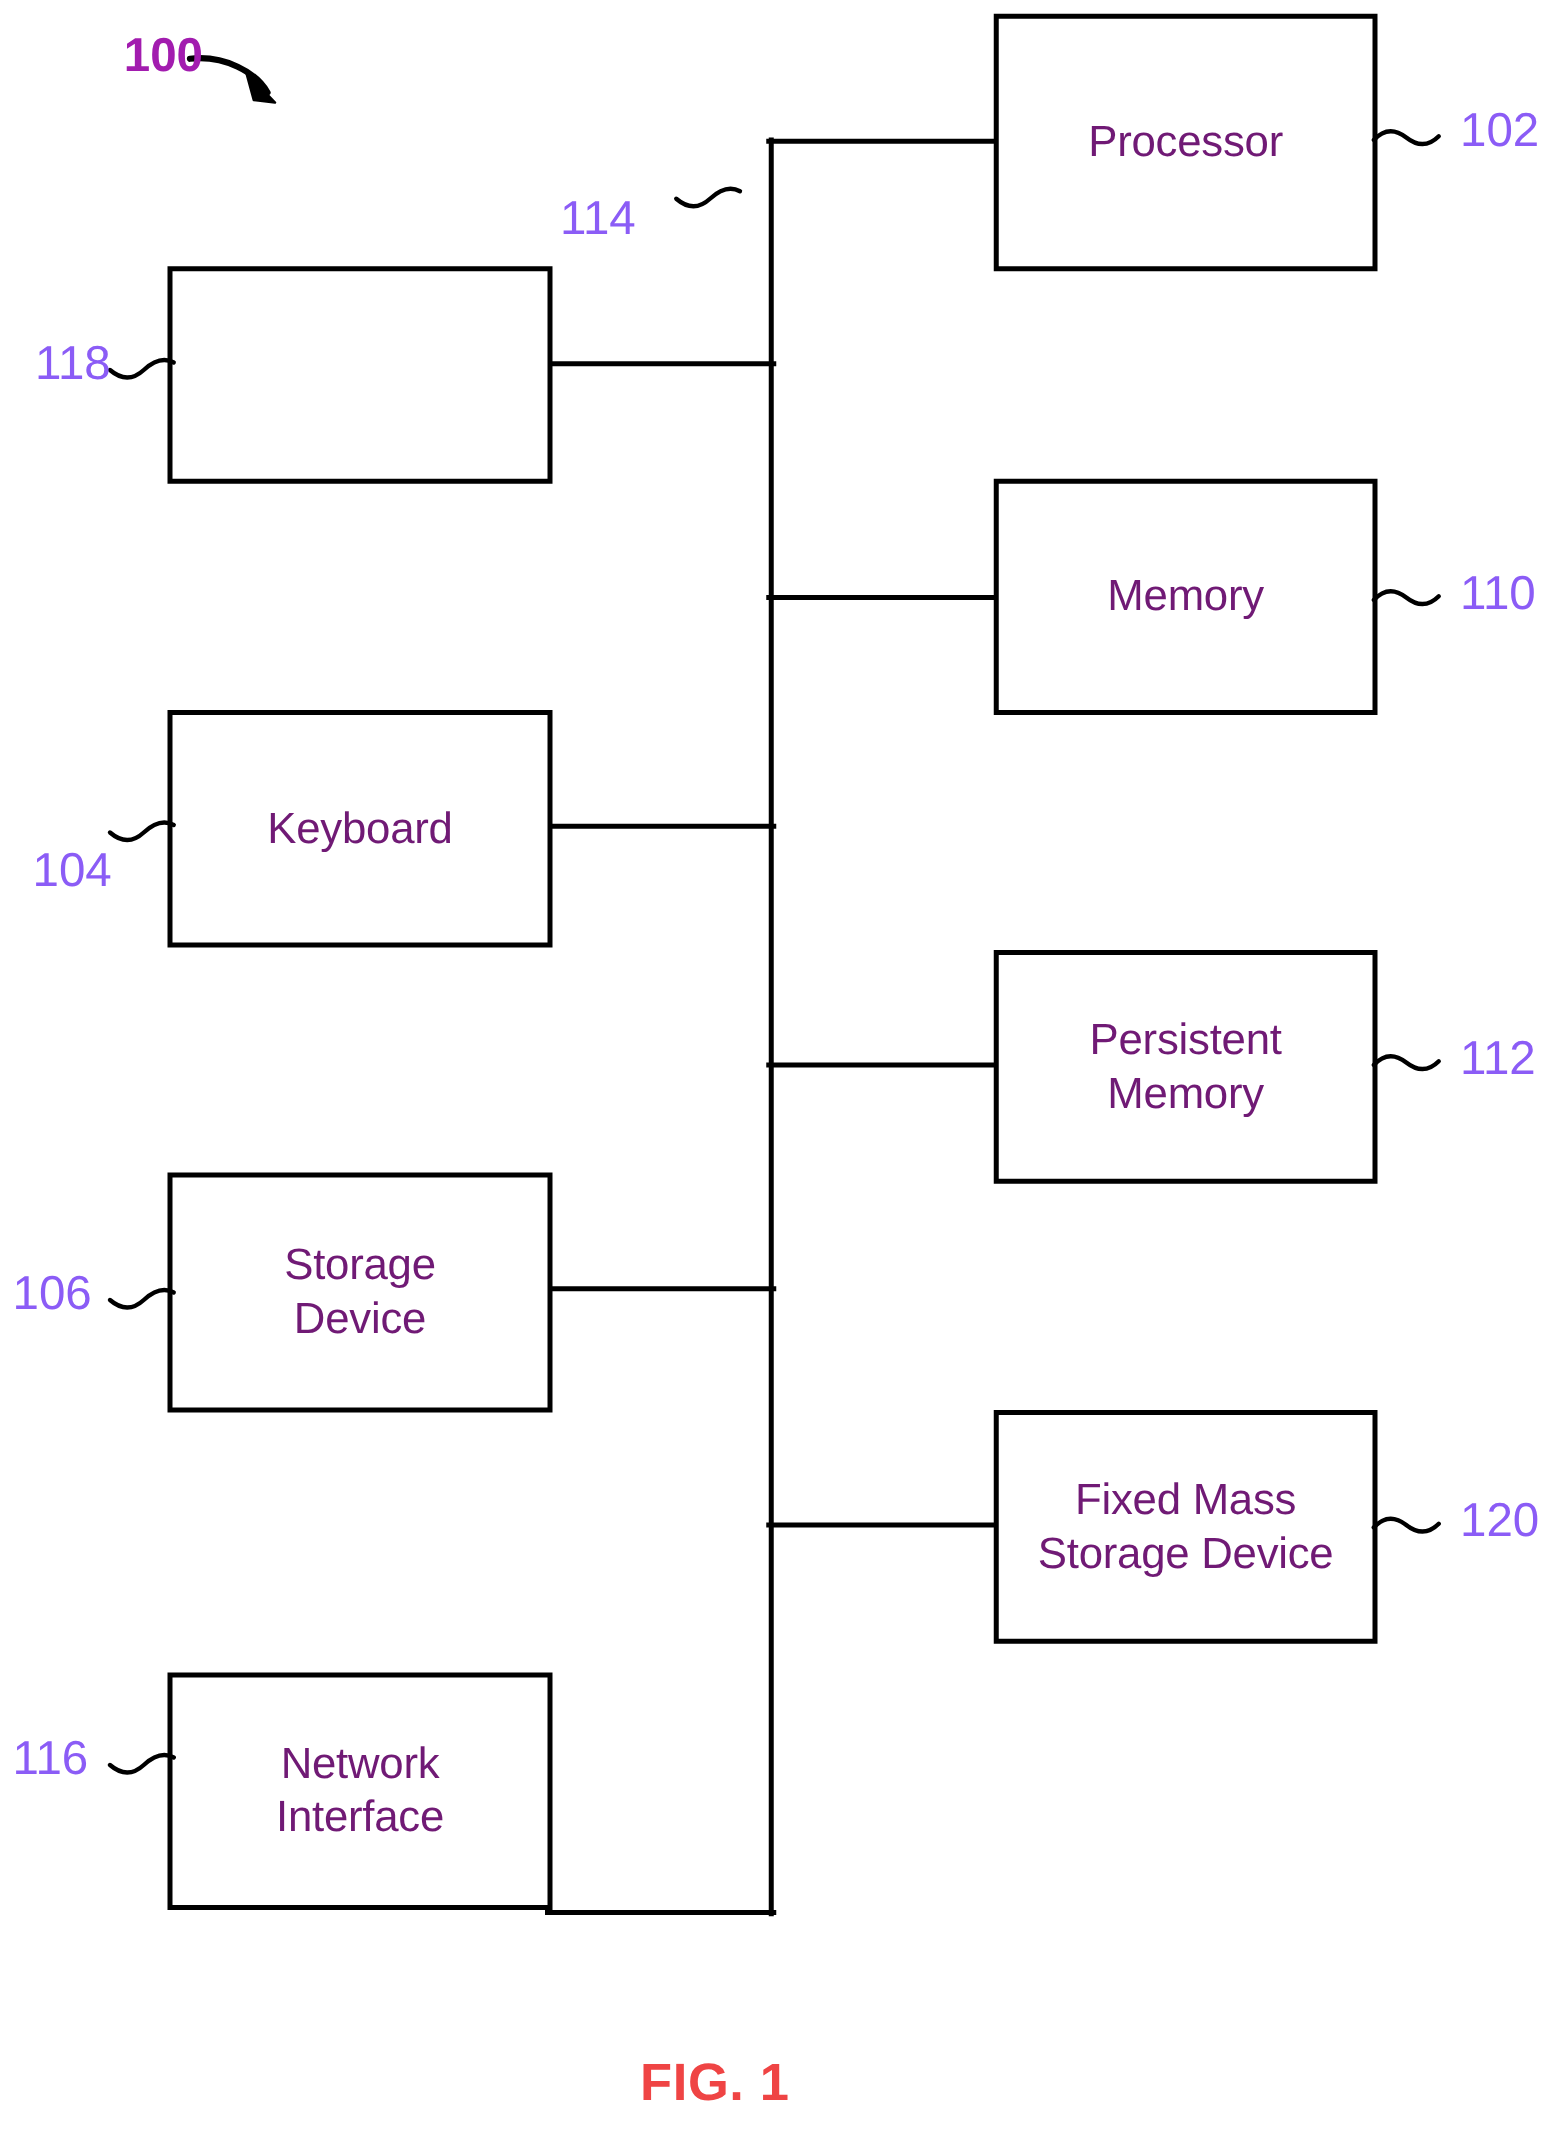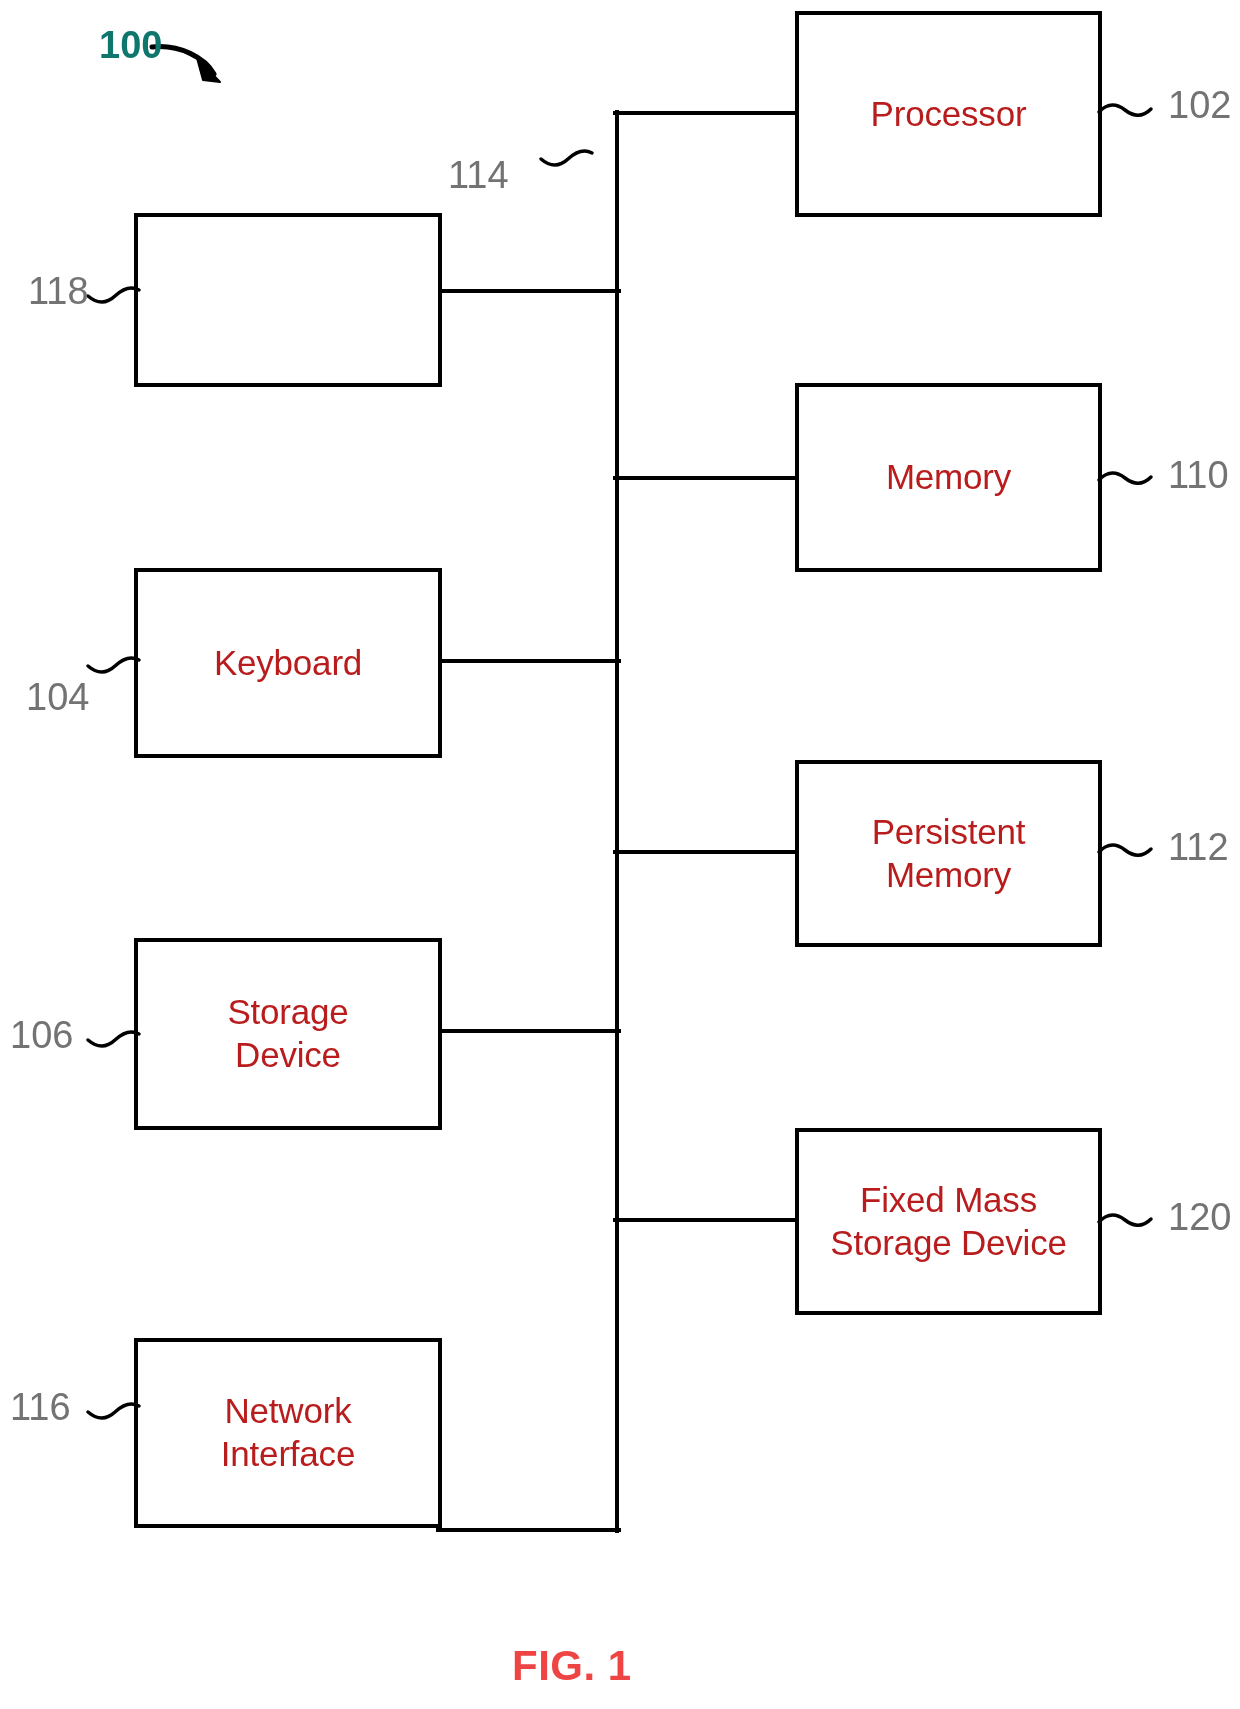--- a/index.html
+++ b/index.html
@@ -29,39 +29,39 @@
   
   .box-label {
     position: absolute;
     display: flex;
     align-items: center;
     justify-content: center;
     text-align: center;
     font-family: "Liberation Sans", sans-serif;
     font-size: 35px;
     line-height: 1.22;
-    color: #b91c1c;
+    color: #701a75;
     white-space: pre-line;
     letter-spacing: -0.2px;
     pointer-events: none;
   }
   .ref-num {
     position: absolute;
     font-family: "Liberation Sans", sans-serif;
     font-size: 38px;
-    color: #737373;
+    color: #8b5cf6;
     line-height: 1;
     white-space: nowrap;
   }
   .sys-num {
     position: absolute;
     font-family: "Liberation Sans", sans-serif;
     font-size: 38px;
     font-weight: bold;
-    color: #0f766e;
+    color: #a21caf;
     line-height: 1;
   }
   .fig-caption {
     position: absolute;
     font-family: "Liberation Sans", sans-serif;
     font-size: 42px;
     font-weight: bold;
     color: #ef4444;
     line-height: 1;
     letter-spacing: 0.5px;

